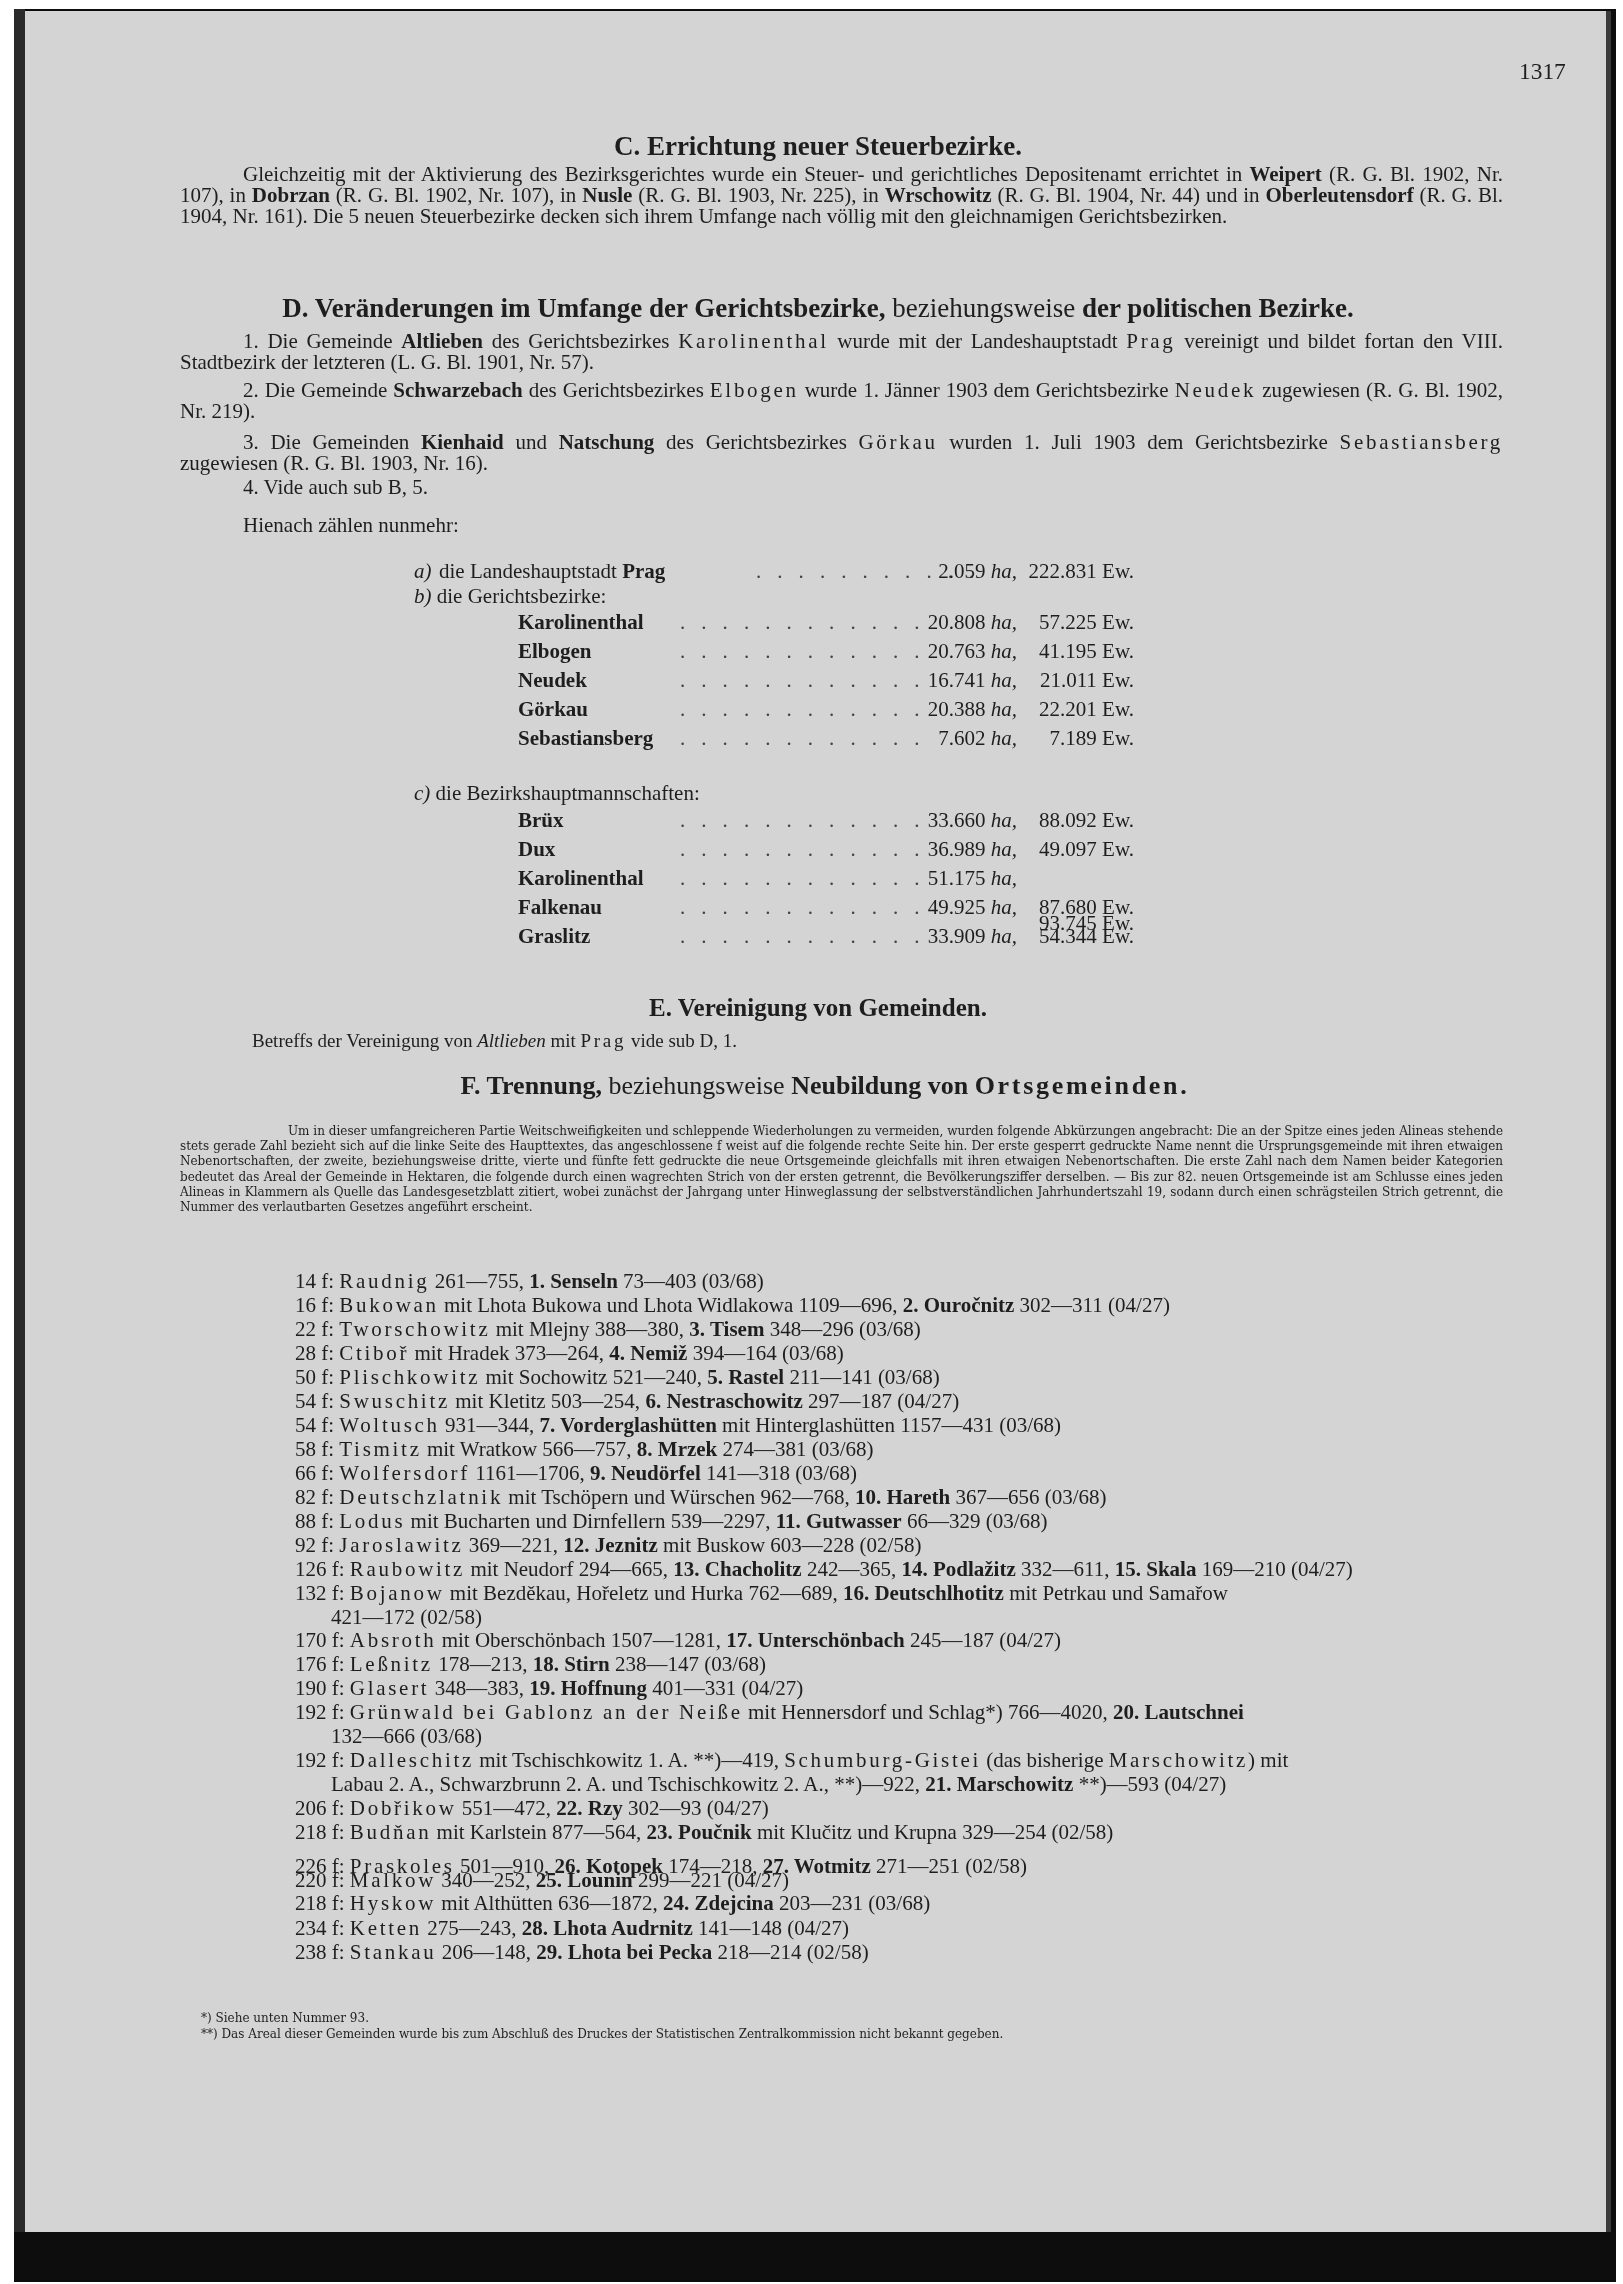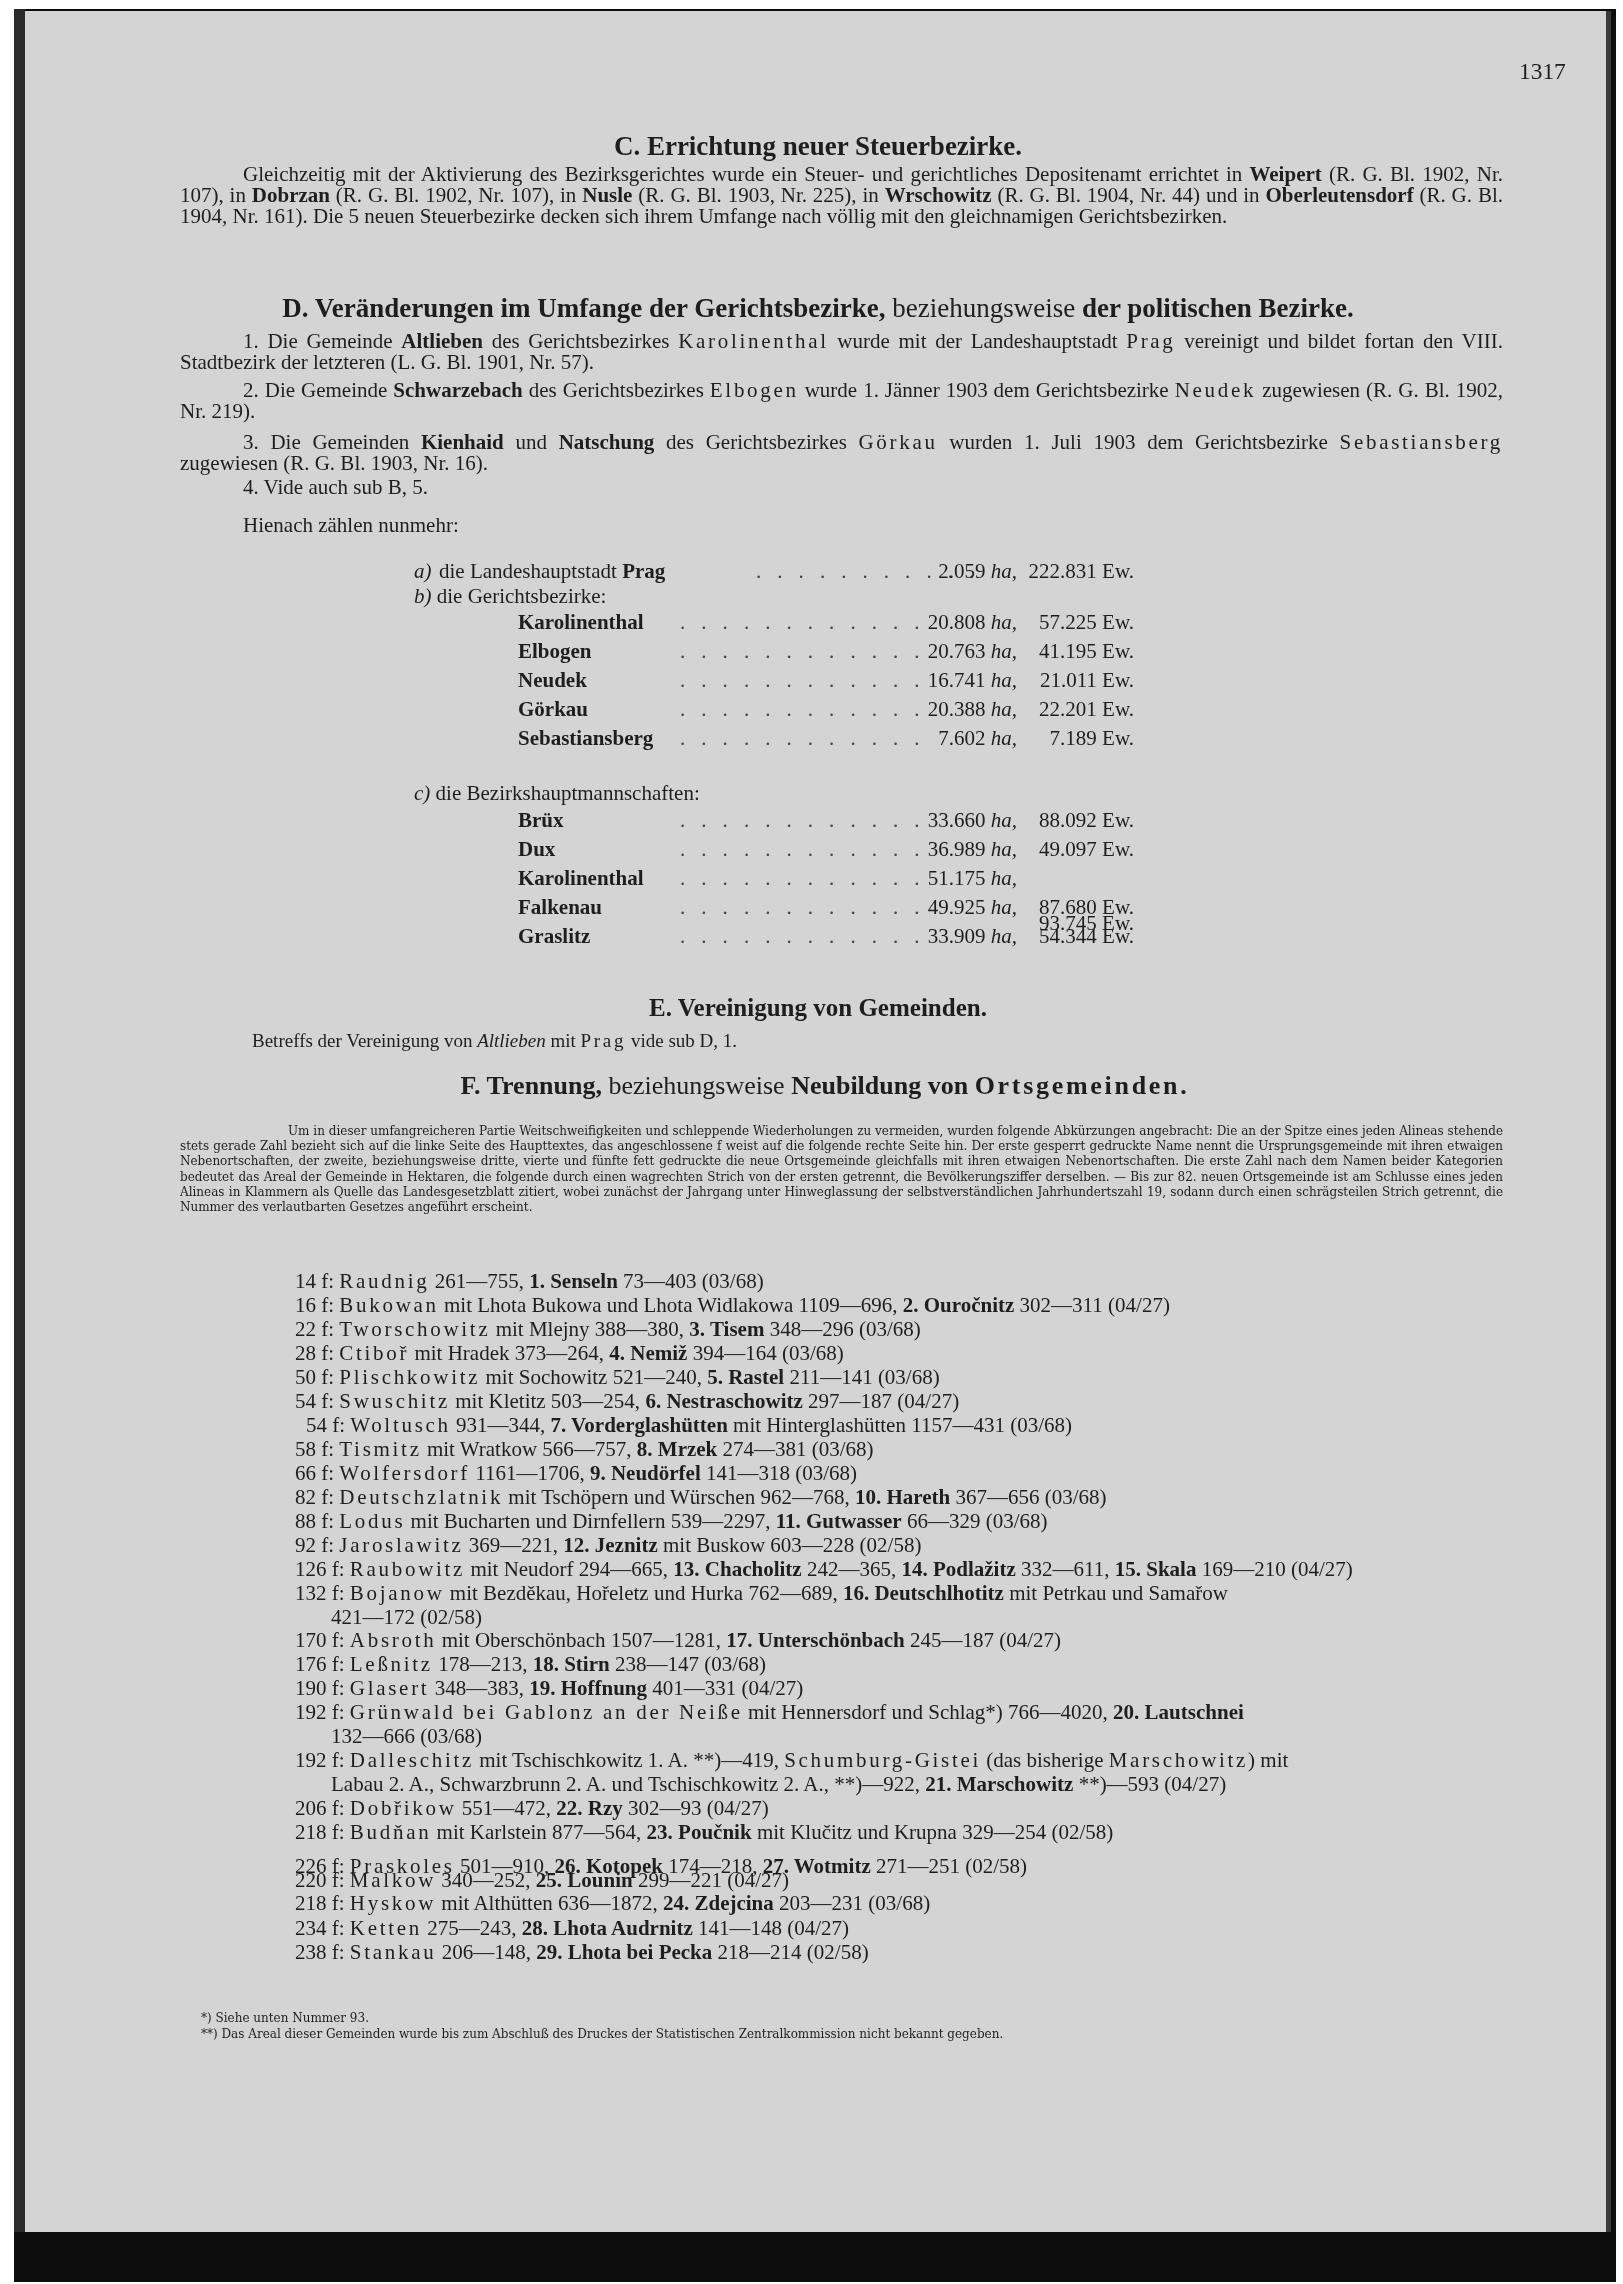--- a/index.html
+++ b/index.html
@@ -153,21 +153,21 @@
     </div>
     <div class="abs small" style="left:155px; top:1113px; width:1323px; text-indent:108px;">Um in dieser umfangreicheren Partie Weitschweifigkeiten und schleppende Wiederholungen zu vermeiden, wurden folgende Abkürzungen angebracht: Die an der Spitze eines jeden Alineas stehende stets gerade Zahl bezieht sich auf die linke Seite des Haupttextes, das angeschlossene f weist auf die folgende rechte Seite hin. Der erste gesperrt gedruckte Name nennt die Ursprungsgemeinde mit ihren etwaigen Nebenortschaften, der zweite, beziehungsweise dritte, vierte und fünfte fett gedruckte die neue Ortsgemeinde gleichfalls mit ihren etwaigen Nebenortschaften. Die erste Zahl nach dem Namen beider Kategorien bedeutet das Areal der Gemeinde in Hektaren, die folgende durch einen wagrechten Strich von der ersten getrennt, die Bevölkerungsziffer derselben. — Bis zur 82. neuen Ortsgemeinde ist am Schlusse eines jeden Alineas in Klammern als Quelle das Landesgesetzblatt zitiert, wobei zunächst der Jahrgang unter Hinweglassung der selbstverständlichen Jahrhundertszahl 19, sodann durch einen schrägsteilen Strich getrennt, die Nummer des verlautbarten Gesetzes angeführt erscheint.</div>
 
     <div id="entries">
         <div class="entry" style="top: 1258px;"><span>14 f: </span><span class="sp2">Raudnig</span><span> 261—755, </span><b>1. Senseln</b><span> 73—403 (03/68)</span></div>
         <div class="entry" style="top: 1282px;"><span>16 f: </span><span class="sp2">Bukowan</span><span> mit Lhota Bukowa und Lhota Widlakowa 1109—696, </span><b>2. Ouročnitz</b><span> 302—311 (04/27)</span></div>
         <div class="entry" style="top: 1306px;"><span>22 f: </span><span class="sp2">Tworschowitz</span><span> mit Mlejny 388—380, </span><b>3. Tisem</b><span> 348—296 (03/68)</span></div>
         <div class="entry" style="top: 1330px;"><span>28 f: </span><span class="sp2">Ctiboř</span><span> mit Hradek 373—264, </span><b>4. Nemiž</b><span> 394—164 (03/68)</span></div>
         <div class="entry" style="top: 1354px;"><span>50 f: </span><span class="sp2">Plischkowitz</span><span> mit Sochowitz 521—240, </span><b>5. Rastel</b><span> 211—141 (03/68)</span></div>
         <div class="entry" style="top: 1378px;"><span>54 f: </span><span class="sp2">Swuschitz</span><span> mit Kletitz 503—254, </span><b>6. Nestraschowitz</b><span> 297—187 (04/27)</span></div>
-        <div class="entry" style="top: 1402px; margin-left: 11px;"><span>54 f: </span><span class="sp2">Woltusch</span><span> 931—344, </span><b>7. Vorderglashütten</b><span> mit Hinterglashütten 1157—431 (03/68)</span></div>
+        <div class="entry" style="top: 1402px;"><span>54 f: </span><span class="sp2">Woltusch</span><span> 931—344, </span><b>7. Vorderglashütten</b><span> mit Hinterglashütten 1157—431 (03/68)</span></div>
         <div class="entry" style="top: 1426px;"><span>58 f: </span><span class="sp2">Tismitz</span><span> mit Wratkow 566—757, </span><b>8. Mrzek</b><span> 274—381 (03/68)</span></div>
         <div class="entry" style="top: 1450px;"><span>66 f: </span><span class="sp2">Wolfersdorf</span><span> 1161—1706, </span><b>9. Neudörfel</b><span> 141—318 (03/68)</span></div>
         <div class="entry" style="top: 1474px;"><span>82 f: </span><span class="sp2">Deutschzlatnik</span><span> mit Tschöpern und Würschen 962—768, </span><b>10. Hareth</b><span> 367—656 (03/68)</span></div>
         <div class="entry" style="top: 1498px;"><span>88 f: </span><span class="sp2">Lodus</span><span> mit Bucharten und Dirnfellern 539—2297, </span><b>11. Gutwasser</b><span> 66—329 (03/68)</span></div>
         <div class="entry" style="top: 1522px;"><span>92 f: </span><span class="sp2">Jaroslawitz</span><span> 369—221, </span><b>12. Jeznitz</b><span> mit Buskow 603—228 (02/58)</span></div>
         <div class="entry" style="top: 1546px;"><span>126 f: </span><span class="sp2">Raubowitz</span><span> mit Neudorf 294—665, </span><b>13. Chacholitz</b><span> 242—365, </span><b>14. Podlažitz</b><span> 332—611, </span><b>15. Skala</b><span> 169—210 (04/27)</span></div>
         <div class="entry" style="top: 1570px;"><span>132 f: </span><span class="sp2">Bojanow</span><span> mit Bezděkau, Hořeletz und Hurka 762—689, </span><b>16. Deutschlhotitz</b><span> mit Petrkau und Samařow</span></div>
         <div class="entry" style="top: 1594px; left: 306px;"><span>421—172 (02/58)</span></div>
         <div class="entry" style="top: 1617px;"><span>170 f: </span><span class="sp2">Absroth</span><span> mit Oberschönbach 1507—1281, </span><b>17. Unterschönbach</b><span> 245—187 (04/27)</span></div>
         <div class="entry" style="top: 1641px;"><span>176 f: </span><span class="sp2">Leßnitz</span><span> 178—213, </span><b>18. Stirn</b><span> 238—147 (03/68)</span></div>

